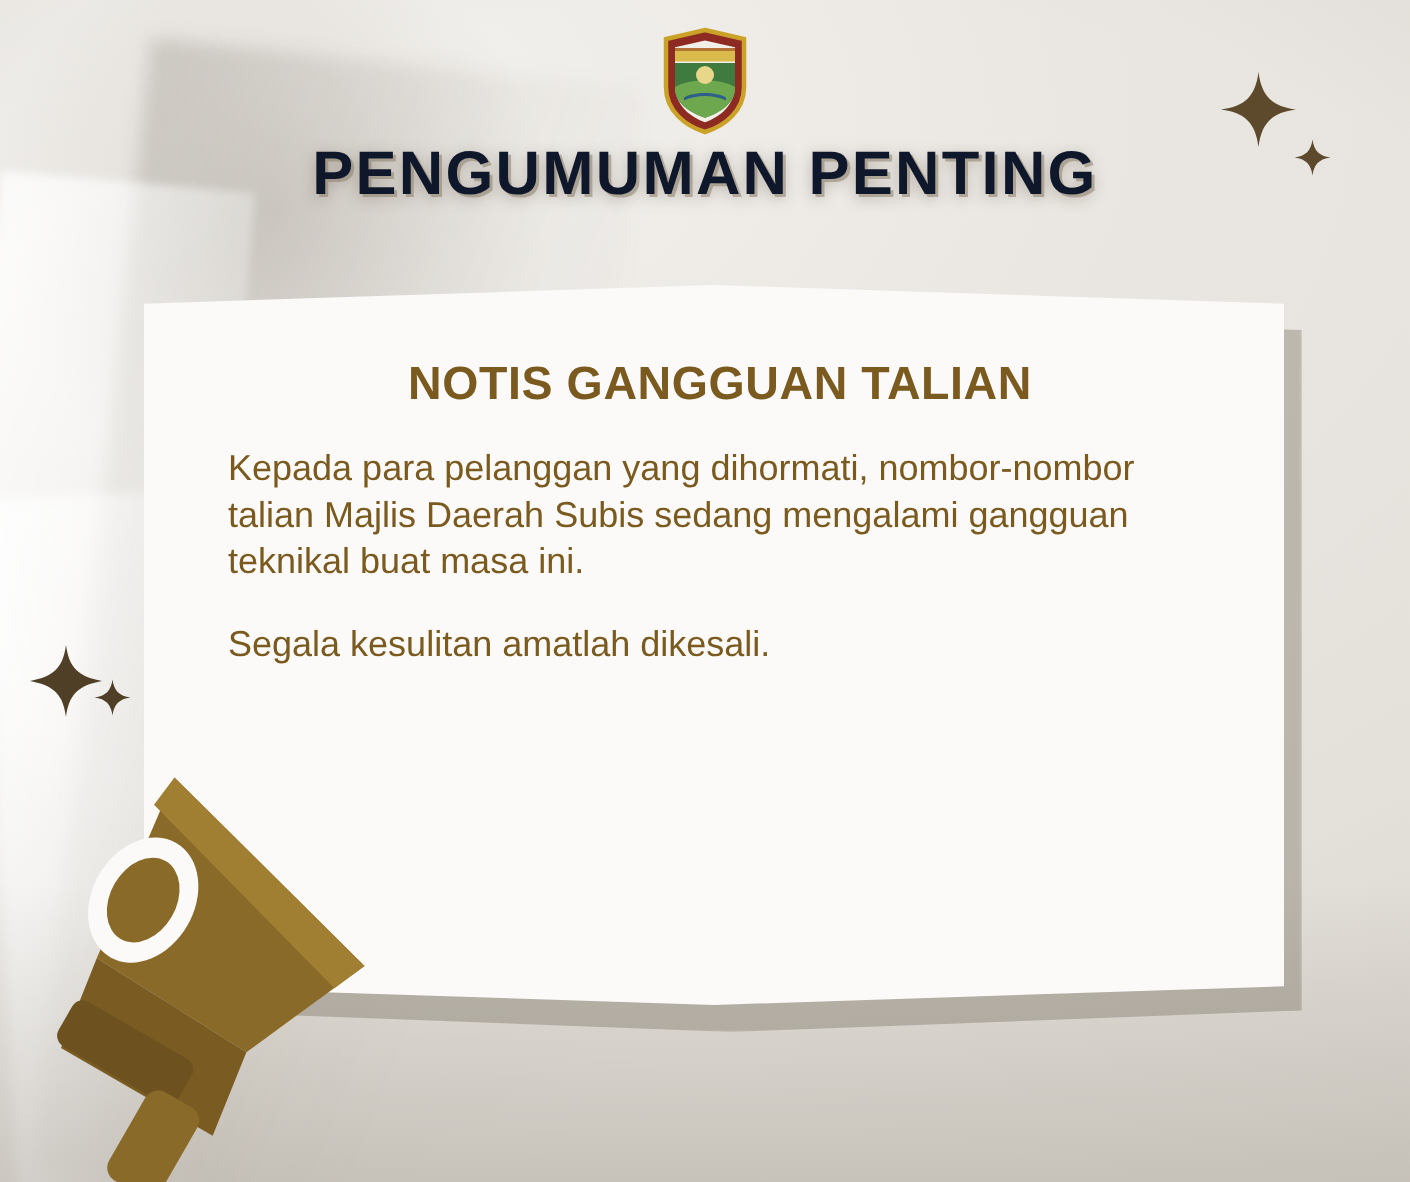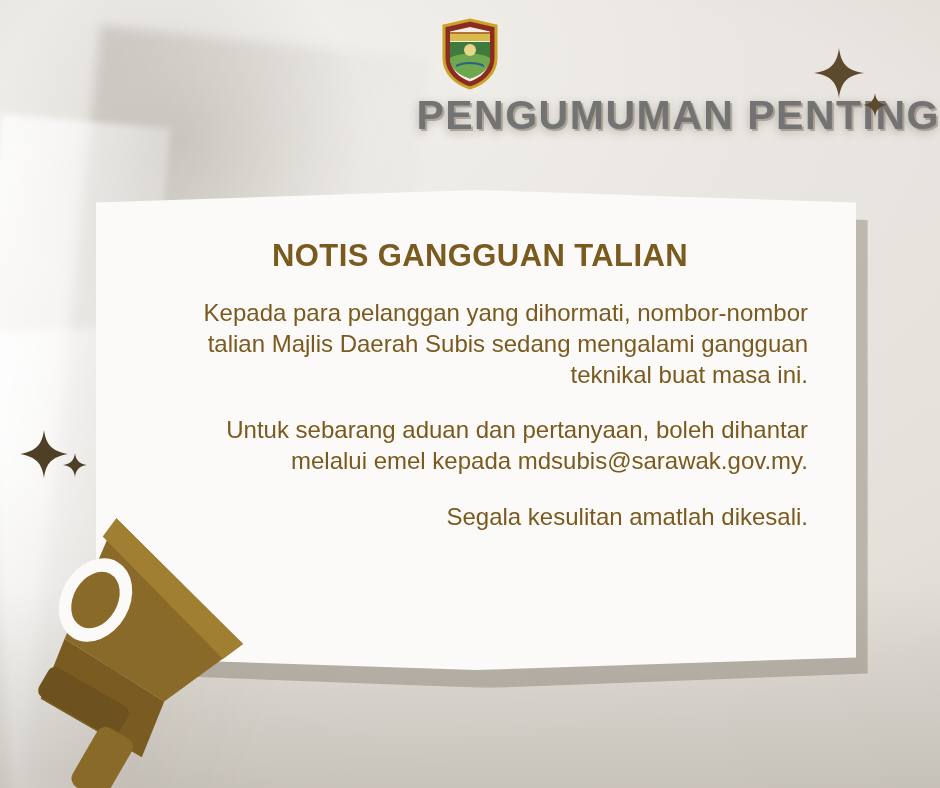--- a/index.html
+++ b/index.html
@@ -67,25 +67,25 @@
     position: absolute;
     left: 50%; top: 18px;
     transform: translateX(-50%);
     width: 64px; height: 72px;
   }
 
   
   .headline {
     position: absolute;
     top: 92px; left: 0; width: 100%;
-    text-align: right;
+    text-align: center;
     font-size: 41px;
     font-weight: bold;
     letter-spacing: 1.5px;
-    color: #737373;
+    color: #0f172a;
     text-shadow:
       2px 2px 0 rgba(140,128,108,0.55),
       0 3px 10px rgba(110,100,84,0.45);
   }
 
   
   .card-shadow {
     position: absolute;
     left: 108px; top: 208px;
     width: 760px; height: 480px;
@@ -104,21 +104,21 @@
   .card-title {
     text-align: center;
     color: #7a5a1e;
     font-size: 31px;
     font-weight: bold;
     line-height: 1.18;
     letter-spacing: 0.4px;
   }
   .card-body {
     margin-top: 22px;
-    text-align: right;
+    text-align: left;
     color: #7a5a1e;
     font-size: 24px;
     line-height: 1.30;
   }
   .card-body p { margin: 0; }
   .card-body p + p { margin-top: 24px; }
 
   
   .megaphone {
     position: absolute;
@@ -182,21 +182,20 @@
     </svg>
   </div>
 
   <div class="card-shadow"></div>
   <div class="card">
     <div class="card-title">
       <div>NOTIS GANGGUAN TALIAN</div>
     </div>
     <div class="card-body">
       <p>Kepada para pelanggan yang dihormati, nombor-nombor talian Majlis Daerah Subis sedang mengalami gangguan teknikal buat masa ini.</p>
-      <p>Untuk sebarang aduan dan pertanyaan, boleh dihantar melalui emel kepada mdsubis@sarawak.gov.my.</p>
       <p>Segala kesulitan amatlah dikesali.</p>
     </div>
   </div>
 
   <div class="megaphone">
     <svg viewBox="0 0 270 280" width="270" height="280" aria-hidden="true">
       <g transform="rotate(-8 135 150)">
         <path d="M128 8 L236 150 L150 196 L60 120 Z" fill="#8a6a28"></path>
         <path d="M60 120 L150 196 L120 248 L28 176 Z" fill="#7a5c22"></path>
         <path d="M128 8 L236 150 L214 162 L112 24 Z" fill="#a07f33"></path>

